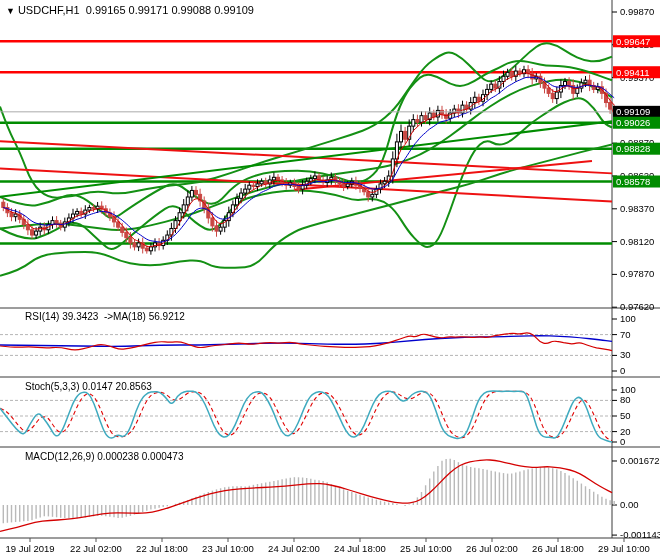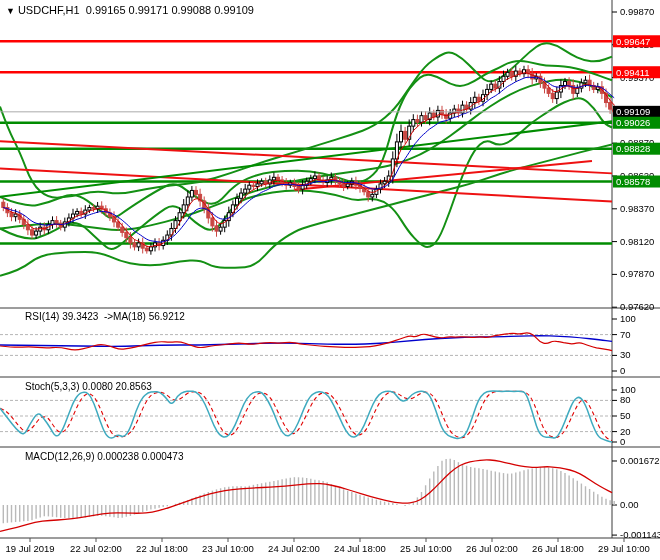--- a/index.html
+++ b/index.html
@@ -9,21 +9,21 @@
   .chart-title .arr{font-size:9px;margin-right:3px;}
   .ind-label{position:absolute;left:5px;font-size:10px;color:#000;z-index:5;white-space:pre;margin-left:20px;}
   svg{position:absolute;left:0;top:0;}
 </style>
 </head>
 <body>
 
 <div class="stage">
   <div class="chart-title"><span class="arr">▼</span><span>USDCHF,H1  0.99165 0.99171 0.99088 0.99109</span></div>
   <div class="ind-label" style="top:311px">RSI(14) 39.3423  -&gt;MA(18) 56.9212</div>
-  <div class="ind-label" style="top:381px">Stoch(5,3,3) 0.0080 20.8563</div>
+  <div class="ind-label" style="top:381px">Stoch(5,3,3) 0.0147 20.8563</div>
   <div class="ind-label" style="top:451px">MACD(12,26,9) 0.000238 0.000473</div>
   <svg id="chart" width="660" height="560">
       <rect x="0" y="0" width="660" height="560" fill="#fff"></rect>
       <g>
         <line x1="0" y1="308" x2="660" y2="308" stroke="#3a3a3a" stroke-width="1"></line>
         <line x1="0" y1="377" x2="660" y2="377" stroke="#3a3a3a" stroke-width="1"></line>
         <line x1="0" y1="447" x2="660" y2="447" stroke="#3a3a3a" stroke-width="1"></line>
         <line x1="0" y1="538" x2="660" y2="538" stroke="#3a3a3a" stroke-width="1"></line>
         <line x1="612" y1="0" x2="612" y2="538" stroke="#3a3a3a" stroke-width="1"></line>
       </g>

